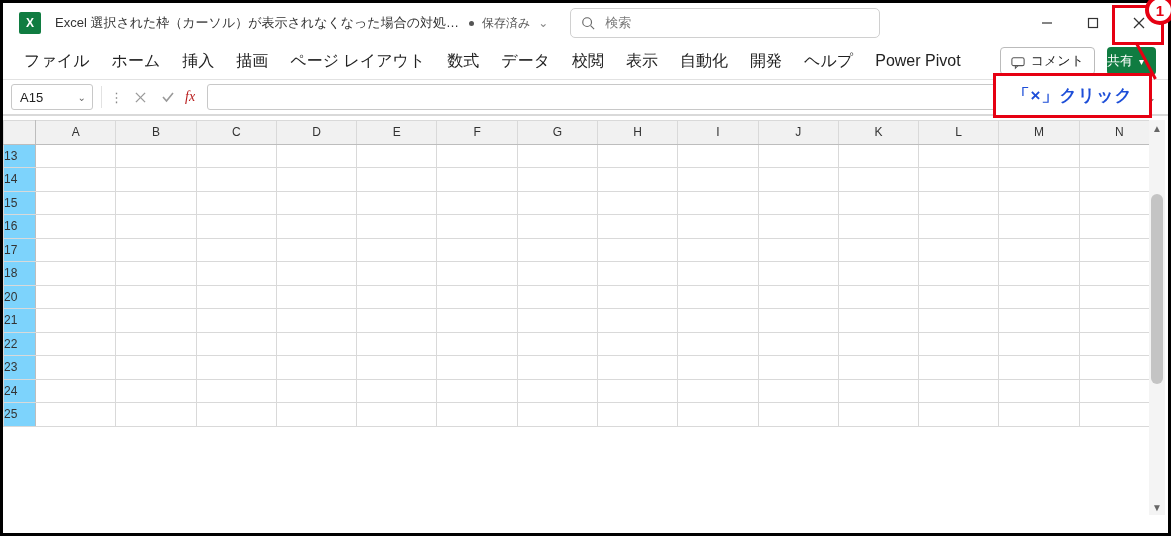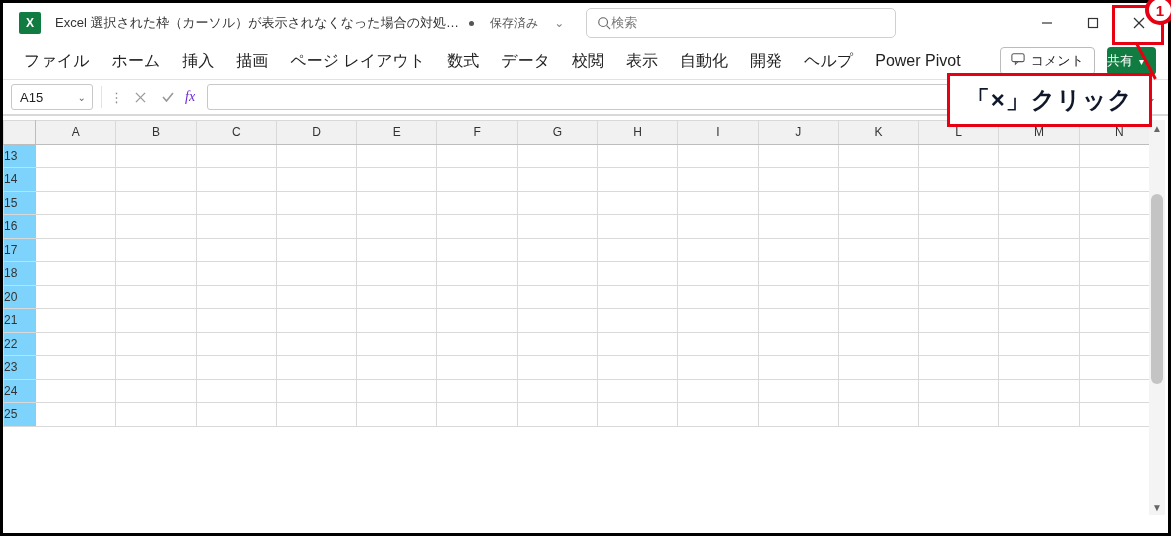--- a/index.html
+++ b/index.html
@@ -4,46 +4,46 @@
   <style>
     *{box-sizing:border-box;margin:0;padding:0}
     html,body{width:1171px;height:536px;font-family:'Yu Gothic UI','Segoe UI',Meiryo,sans-serif;font-size:13px;color:#222;overflow:hidden;background:#fff}
     .outer{width:1171px;height:536px;border:3px solid #000;position:relative;background:#fff}
     .win{position:absolute;inset:0}
 
     
     .titlebar{height:40px;display:flex;align-items:center;padding:0 6px;background:#fff}
     .app-icon{width:22px;height:22px;background:#107c41;display:flex;align-items:center;justify-content:center;color:#fff;font-weight:700;font-size:12px;margin:0 14px 0 10px;border-radius:2px}
     .doc-title{font-size:13px;color:#333;white-space:nowrap}
-    .save-state{margin-left:10px;color:#555;font-size:12px;display:flex;align-items:center;gap:16px}
+    .save-state{margin-left:10px;color:#555;font-size:12px;display:flex;align-items:center;gap:8px}
     .save-dot{width:5px;height:5px;background:#555;border-radius:50%}
     .save-chev{color:#888}
-    .searchbox{margin-left:22px;width:310px;height:30px;border:1px solid #d0d0d0;border-radius:5px;display:flex;align-items:center;padding:0 10px;color:#777;gap:0;background:#fff}
+    .searchbox{margin-left:22px;width:310px;height:30px;border:1px solid #d0d0d0;border-radius:5px;display:flex;align-items:center;padding:0 10px;color:#777;gap:10px;background:#fff}
     .search-ic{width:14px;height:14px;color:#666}
     .titlebar .spacer{flex:1}
     .win-btn{width:46px;height:40px;display:flex;align-items:center;justify-content:center;color:#333}
     .win-btn svg{width:12px;height:12px}
 
     
     .ribbon{height:36px;display:flex;align-items:center;padding:0 12px;gap:4px;border-bottom:none;background:#fff}
     .tab{padding:6px 9px;font-size:16px;color:#222;border-radius:4px}
     .rib-spacer{flex:1}
-    .btn-outline{display:flex;align-items:flex-start;gap:6px;border:1px solid #bbb;border-radius:4px;padding:4px 10px;font-size:13px;background:#fff}
+    .btn-outline{display:flex;align-items:flex-end;gap:6px;border:1px solid #bbb;border-radius:4px;padding:4px 10px;font-size:13px;background:#fff}
     .btn-primary{display:flex;align-items:center;gap:6px;background:#107c41;color:#fff;border-radius:4px;padding:5px 12px 5px 0;font-size:13px;margin-left:8px}
 
     
     .divider{height:1px;background:#e2e2e2}
 
     
     .formulabar{height:34px;display:flex;align-items:center;padding:4px 8px;gap:6px;background:#fff}
     .namebox{width:82px;height:26px;border:1px solid #c8c8c8;border-radius:3px;display:flex;align-items:center;justify-content:space-between;padding:0 6px 0 8px;font-size:13px;background:#fff}
     .nb-chev{color:#666;font-size:10px}
     .vline{width:1px;height:22px;background:#e2e2e2;margin:0 2px}
     .fx-ic{width:22px;height:22px;display:flex;align-items:center;justify-content:center;color:#888}
-    .fx-label{font-style:italic;font-family:'Times New Roman',serif;color:#6d28d9;font-size:14px;margin-right:6px}
+    .fx-label{font-style:italic;font-family:'Times New Roman',serif;color:#b91c1c;font-size:14px;margin-right:6px}
     .formula-input{flex:1;height:26px;border:1px solid #c8c8c8;border-radius:3px;padding:0 8px;background:#fff}
     .fb-chev{width:18px;text-align:center;color:#666}
 
     .divider2{height:2px;background:#d9d9d9}
 
     
     .grid-wrap{position:absolute;top:117px;left:0;right:0;bottom:0;background:#fff;overflow:hidden}
     table{border-collapse:collapse;table-layout:fixed;width:1157px}
     th,td{border:1px solid #d9d9d9;height:23.5px}
     thead th{background:#f1f1f1;font-weight:400;font-size:12px;color:#333;border-bottom:1px solid #bdbdbd}
@@ -55,21 +55,21 @@
     
     .vscroll{position:absolute;right:3px;top:117px;width:16px;bottom:18px;background:#f4f4f4}
     .vtrack{position:absolute;inset:16px 0;background:#f4f4f4}
     .vthumb{position:absolute;top:58px;left:2px;right:2px;height:190px;background:#c4c4c4;border-radius:6px}
     .sarrow{position:absolute;left:0;right:0;height:16px;display:flex;align-items:center;justify-content:center;color:#666;font-size:10px}
 
     
     .anno-close-box{position:absolute;top:2px;right:4px;width:52px;height:40px;border:3px solid #e60012;pointer-events:none}
     .anno-badge{position:absolute;top:-13px;right:-14px;width:30px;height:30px;border-radius:50%;background:#fff;border:4px solid #e60012;display:flex;align-items:center;justify-content:center;color:#e60012;font-weight:700;font-size:15px}
     .leader{position:absolute;top:40px;right:30px;width:3px;height:40px;background:#e60012;transform:rotate(-28deg);transform-origin:top right}
-    .callout{position:absolute;top:70px;right:16px;border:3px solid #e60012;background:#fff;padding:8px 16px;font-size:24px;color:#0f172a;font-weight:600;letter-spacing:1px}
+    .callout{position:absolute;top:70px;right:16px;border:3px solid #e60012;background:#fff;padding:8px 16px;font-size:17px;color:#1d4ed8;font-weight:600;letter-spacing:1px}
   </style>
 </head>
 <body>
 
 <div class="outer">
   <div class="win">
     <div class="titlebar">
       <div class="app-icon">X</div>
       <span class="doc-title">Excel 選択された枠（カーソル）が表示されなくなった場合の対処…</span>
       <span class="save-state">

